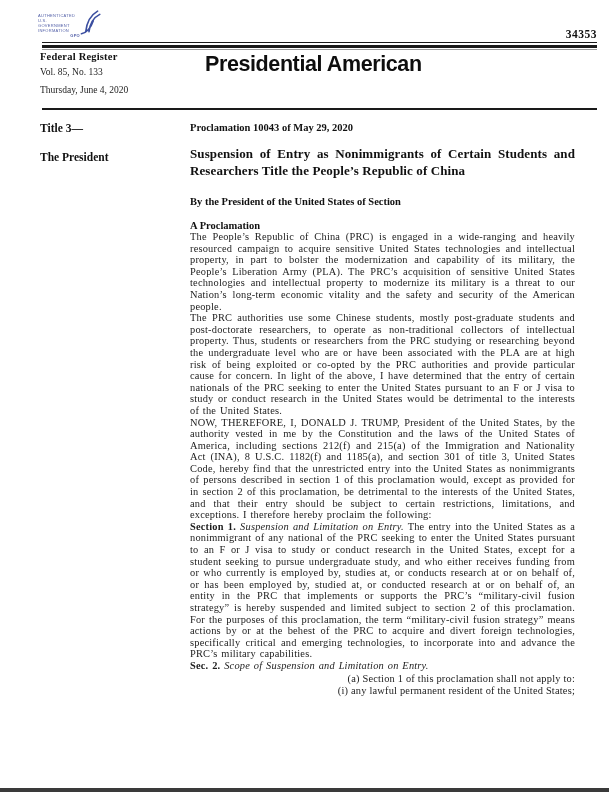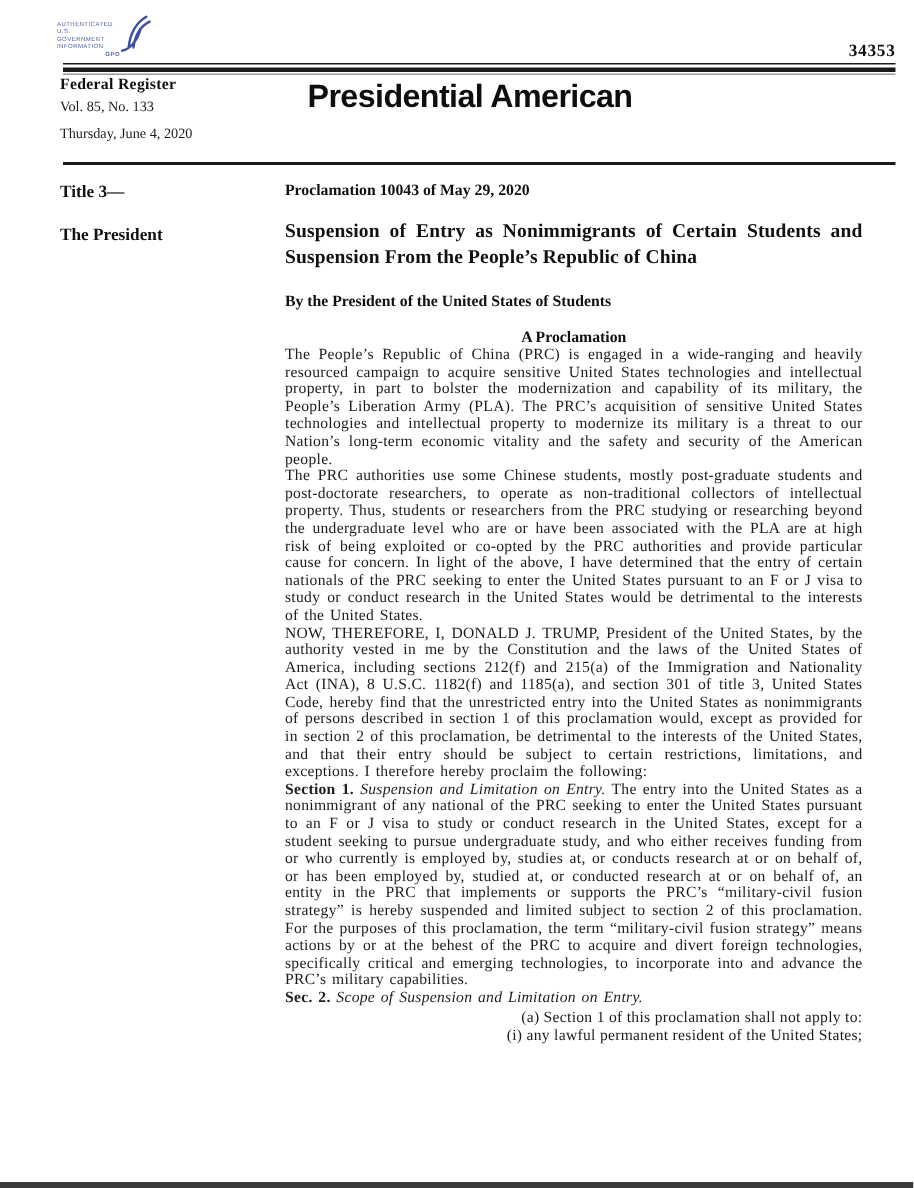--- a/index.html
+++ b/index.html
@@ -41,21 +41,21 @@
   .sb-title { font-weight: bold; font-size: 11.5px; color: #111; }
   .sb-sub   { font-weight: bold; font-size: 11.5px; color: #111; margin-top: 17px; }
 
   .content { width: 385px; flex: 0 0 385px; padding-top: 2px; }
   .proc-line { margin: 0; font-weight: bold; font-size: 10.5px; color: #111; }
   .doc-title {
     margin: 13px 0 0; font-weight: bold; font-size: 13px; line-height: 16.5px;
     text-align: justify; color: #111; letter-spacing: 0.1px;
   }
   .byline  { margin: 17px 0 0; font-weight: bold; font-size: 10.5px; color: #111; }
-  .heading { margin: 13px 0 0; font-weight: bold; font-size: 10.5px; color: #111; text-align: center; }
+  .heading { margin: 13px 0 0; font-weight: bold; font-size: 10.5px; color: #111; }
 
   .body-para {
     margin: 0 0 0; font-size: 10.4px; line-height: 11.6px;
     text-align: justify; letter-spacing: 0.2px; word-spacing: 1px; color: #1c1c1c;
   }
   .sec-label { font-weight: bold; }
   .item {
     margin: 1px 0 0; font-size: 10.4px; line-height: 11.6px;
     text-indent: 9px; letter-spacing: 0.2px; color: #1c1c1c; text-align: right;
   }
@@ -92,22 +92,22 @@
   <div class="rule-mid"></div>
 
   <div class="main">
     <aside class="sidebar">
       <div class="sb-title">Title 3—</div>
       <div class="sb-sub">The President</div>
     </aside>
 
     <article class="content">
       <p class="proc-line">Proclamation 10043 of May 29, 2020</p>
-      <h2 class="doc-title">Suspension of Entry as Nonimmigrants of Certain Students and Suspension From the People’s Republic of China</h2>
-      <p class="byline">By the President of the United States of Students</p>
+      <h2 class="doc-title">Suspension of Entry as Nonimmigrants of Certain Students and Researchers Title the People’s Republic of China</h2>
+      <p class="byline">By the President of the United States of Section</p>
       <p class="heading">A Proclamation</p>
 
       <p class="body-para">The People’s Republic of China (PRC) is engaged in a wide-ranging and heavily resourced campaign to acquire sensitive United States technologies and intellectual property, in part to bolster the modernization and capability of its military, the People’s Liberation Army (PLA). The PRC’s acquisition of sensitive United States technologies and intellectual property to modernize its military is a threat to our Nation’s long-term economic vitality and the safety and security of the American people.</p>
       <p class="body-para">The PRC authorities use some Chinese students, mostly post-graduate students and post-doctorate researchers, to operate as non-traditional collectors of intellectual property. Thus, students or researchers from the PRC studying or researching beyond the undergraduate level who are or have been associated with the PLA are at high risk of being exploited or co-opted by the PRC authorities and provide particular cause for concern. In light of the above, I have determined that the entry of certain nationals of the PRC seeking to enter the United States pursuant to an F or J visa to study or conduct research in the United States would be detrimental to the interests of the United States.</p>
       <p class="body-para">NOW, THEREFORE, I, DONALD J. TRUMP, President of the United States, by the authority vested in me by the Constitution and the laws of the United States of America, including sections 212(f) and 215(a) of the Immigration and Nationality Act (INA), 8 U.S.C. 1182(f) and 1185(a), and section 301 of title 3, United States Code, hereby find that the unrestricted entry into the United States as nonimmigrants of persons described in section 1 of this proclamation would, except as provided for in section 2 of this proclamation, be detrimental to the interests of the United States, and that their entry should be subject to certain restrictions, limitations, and exceptions. I therefore hereby proclaim the following:</p>
 
       <p class="body-para">
         <b class="sec-label">Section 1.</b>
         <i>Suspension and Limitation on Entry.</i>
         <span>The entry into the United States as a nonimmigrant of any national of the PRC seeking to enter the United States pursuant to an F or J visa to study or conduct research in the United States, except for a student seeking to pursue undergraduate study, and who either receives funding from or who currently is employed by, studies at, or conducts research at or on behalf of, or has been employed by, studied at, or conducted research at or on behalf of, an entity in the PRC that implements or supports the PRC’s “military-civil fusion strategy” is hereby suspended and limited subject to section 2 of this proclamation. For the purposes of this proclamation, the term “military-civil fusion strategy” means actions by or at the behest of the PRC to acquire and divert foreign technologies, specifically critical and emerging technologies, to incorporate into and advance the PRC’s military capabilities.</span>

